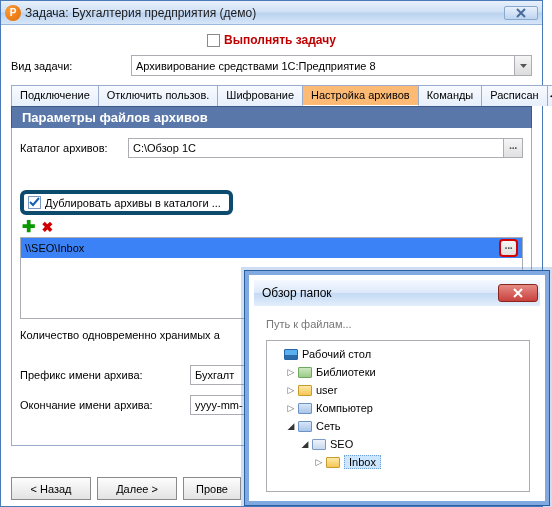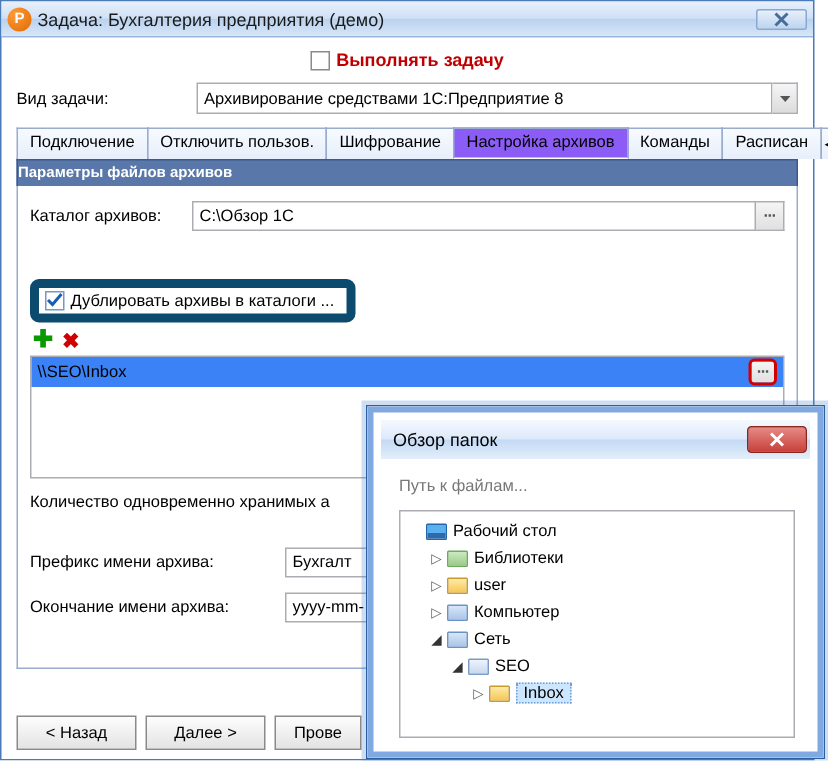--- a/index.html
+++ b/index.html
@@ -84,34 +84,34 @@
     border:1px solid #9aaccb;
     border-bottom:none;
     background:linear-gradient(to bottom,#f7faff,#e7effb);
     margin-right:-1px;
     font-size:11px;
     position:relative;
     top:1px;
     white-space:nowrap;
   }
   .tab.active {
-    background:#8b5cf6;
+    background:#fdba74;
     border-bottom:1px solid #fff;
     z-index:2;
   }
   .tab.scroll {
     width:16px;padding:3px 2px;text-align:center;
   }
 
   .section-title {
     background:#5977a8;
     color:#fff;
     font-weight:bold;
-    padding:3px 0;
-    font-size:10px;
+    padding:3px 10px;
+    font-size:13px;
     border:1px solid #3d5a8a;
     border-bottom:none;
   }
   .section-body {
     border:1px solid #9aaccb;
     border-top:none;
     padding:10px 8px 20px 8px;
     background:#fff;
   }
 
@@ -123,21 +123,21 @@
   }
   .browse-btn {
     width:19px;height:20px;border:1px solid #abadb3;border-left:none;
     background:linear-gradient(to bottom,#f5f5f5,#e0e0e0);
     display:flex;align-items:center;justify-content:center;
     font-weight:bold;color:#555;letter-spacing:-1px;
   }
 
   .dup-row {
     display:flex;align-items:center;
-    border:6px solid #0c4a6e;border-radius:6px;
+    border:4px solid #0c4a6e;border-radius:6px;
     padding:2px 8px 2px 4px;margin-bottom:4px;
     width:fit-content;
     margin-top:32px;
   }
   .dup-row .chk {
     width:13px;height:13px;border:1px solid #7a96c2;background:#fff;
     margin-right:4px;display:flex;align-items:center;justify-content:center;
   }
   .dup-row .chk svg{width:11px;height:11px;}
 

